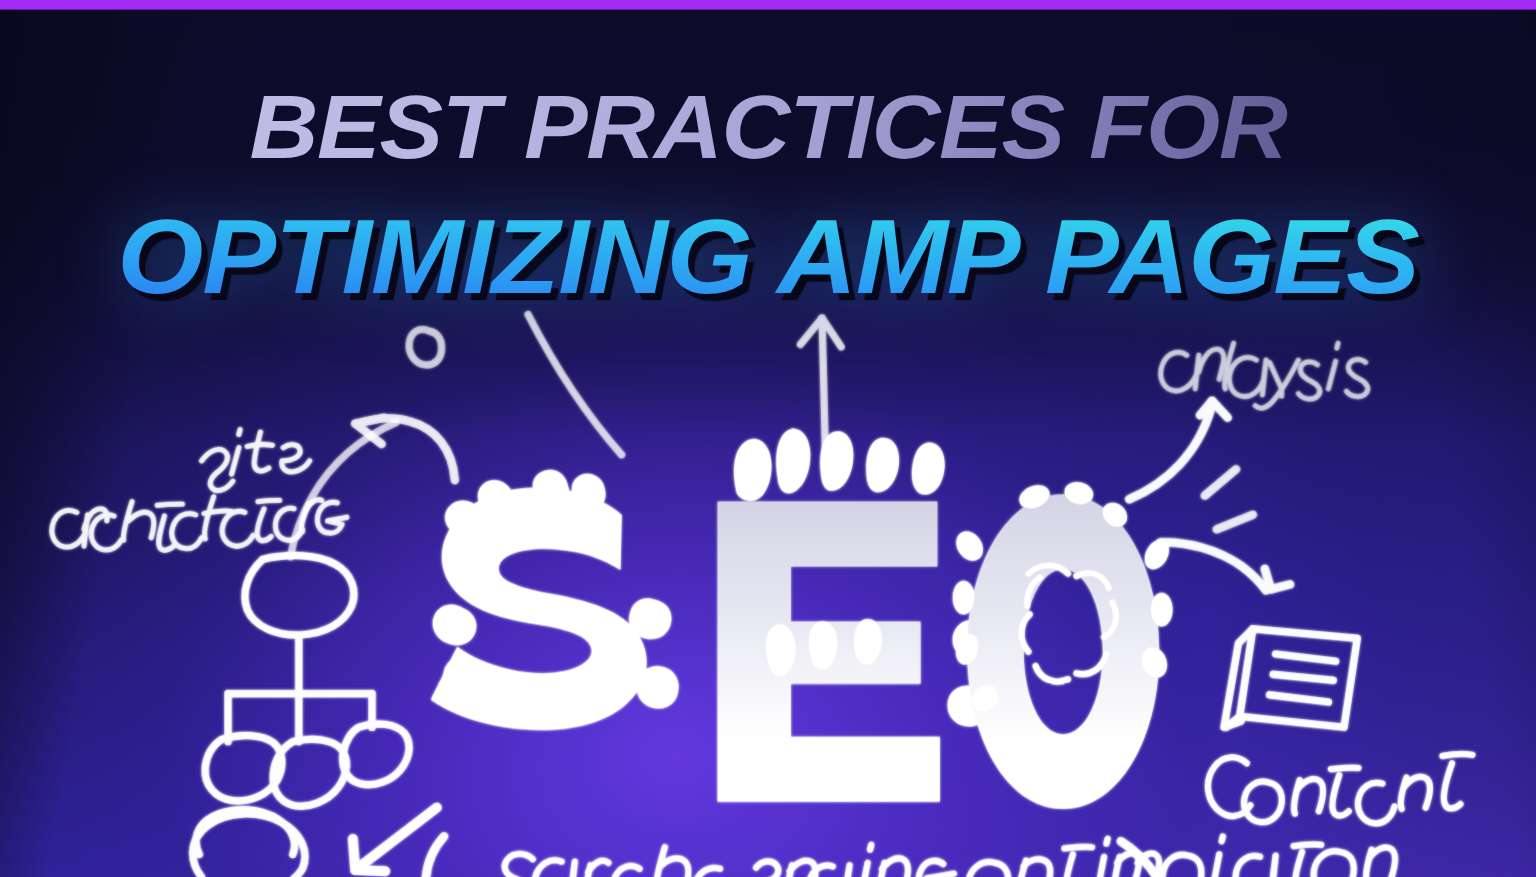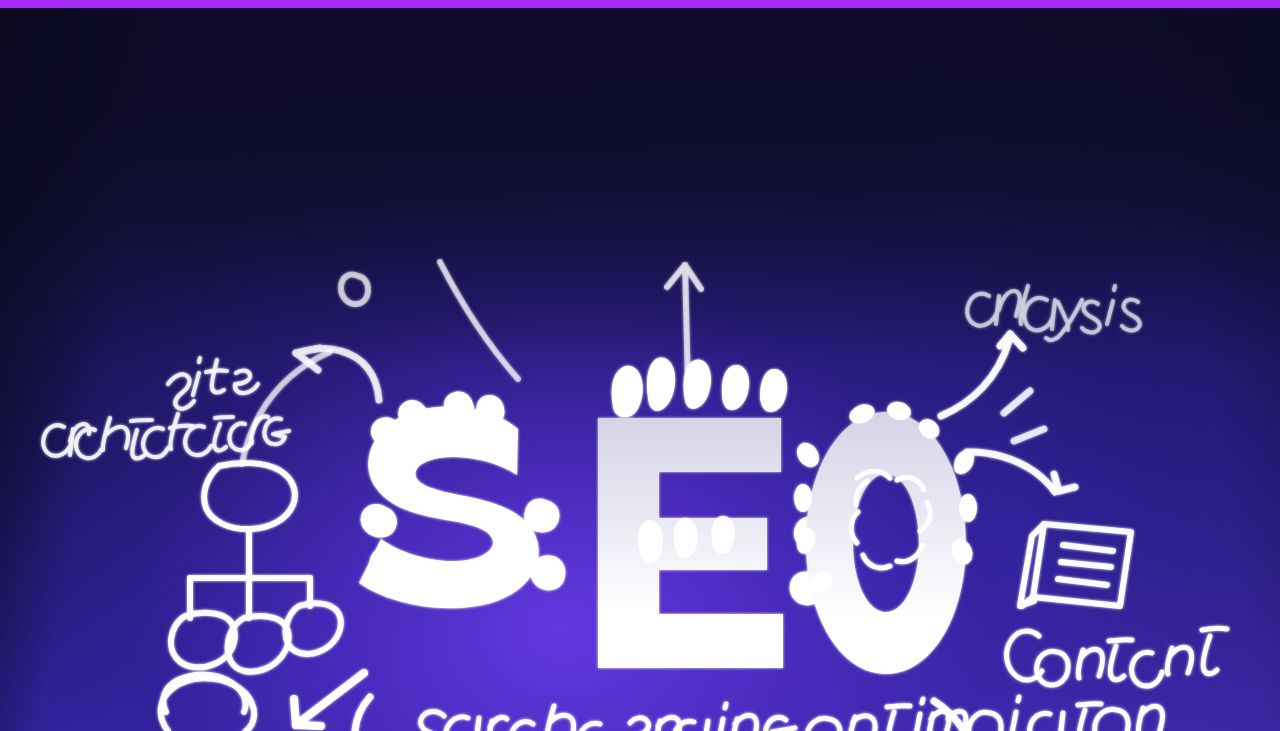--- a/index.html
+++ b/index.html
@@ -413,14 +413,18 @@
           <g stroke-width="7" opacity="0.70">
             <path d="M1004 413 l26 -22"></path>
             <path d="M1014 441 l30 -12"></path>
           </g>
         </g>
 
       </g>
     </svg>
   </div>
 
+  <div id="headline">
+    <span class="title-line" id="title-line-1">BEST PRACTICES FOR</span>
+    <span class="title-line" id="title-line-2">OPTIMIZING AMP PAGES</span>
+  </div>
 
 </div>
 
 </body></html>

